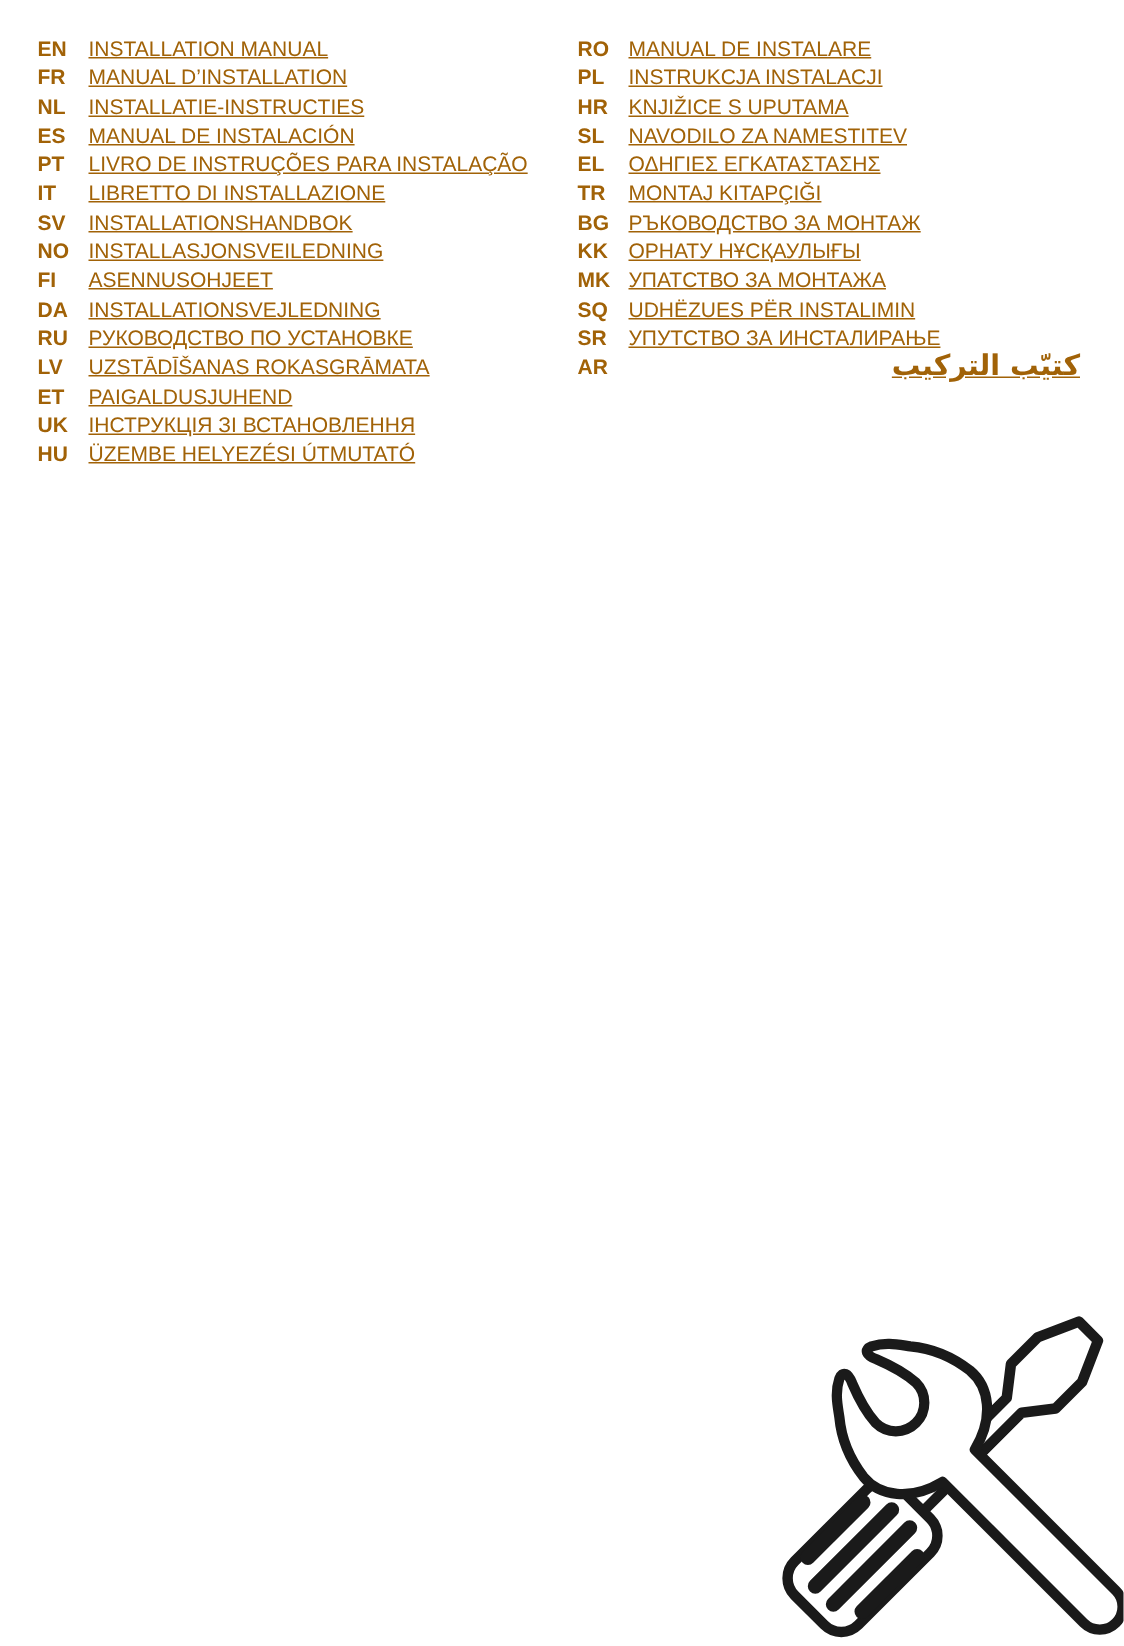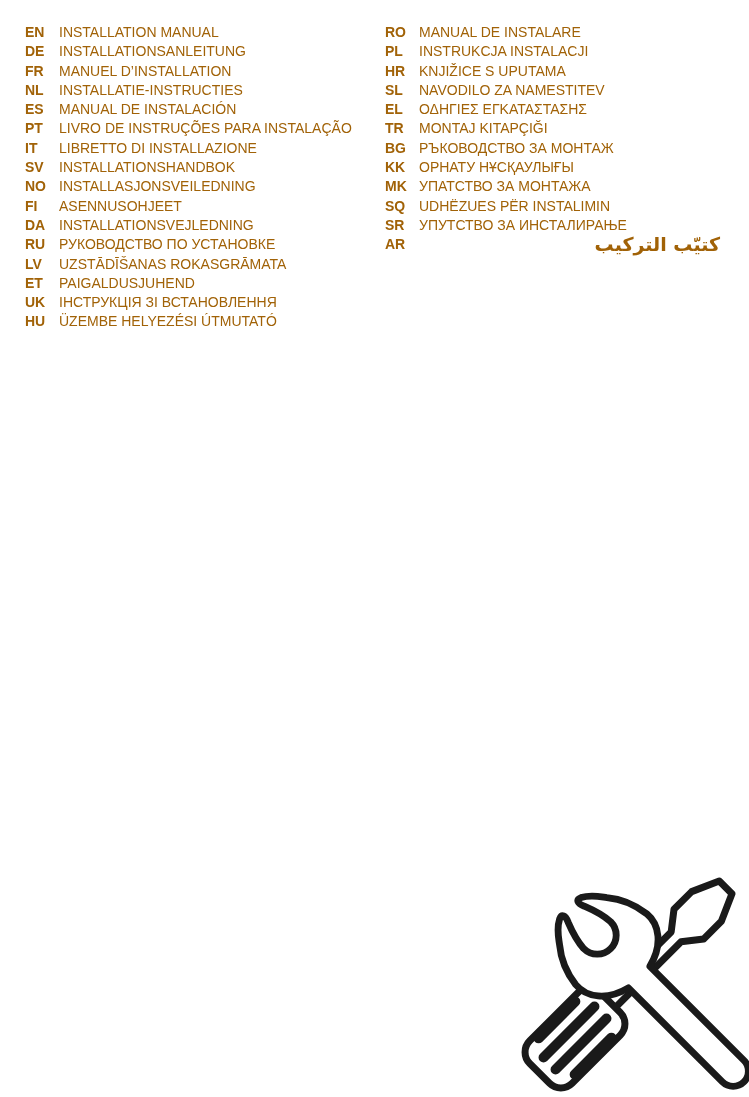--- a/index.html
+++ b/index.html
@@ -20,21 +20,21 @@
     height:19.3px;
     line-height:19.3px;
     font-size:14px;
     white-space:nowrap;
   }
   .lang-col .code {
     font-weight:bold;
     flex:0 0 34px;
     width:34px;
   }
-  .lang-col .title { font-weight:normal; }
+  .lang-col .title { font-weight:normal;text-decoration:underline; }
   .col-left  { left:25px; }
   .col-right { left:385px; width:335px; }
   .row.ar-row .title {
     margin-left:auto;
     direction:rtl;
     font-family:"DejaVu Sans", sans-serif;
     font-size:19px;
     font-weight:bold;
     line-height:19.3px;
   }
@@ -46,26 +46,22 @@
 </style>
 </head>
 <body>
 
 <div class="lang-col col-left">
   <div class="row">
       <span class="code">EN</span>
       <span class="title">INSTALLATION MANUAL</span>
     </div>
   <div class="row">
-      <span class="code">DE</span>
-      <span class="title">INSTALLATIONSANLEITUNG</span>
-    </div>
-  <div class="row">
       <span class="code">FR</span>
-      <span class="title">MANUEL D’INSTALLATION</span>
+      <span class="title">MANUAL D’INSTALLATION</span>
     </div>
   <div class="row">
       <span class="code">NL</span>
       <span class="title">INSTALLATIE-INSTRUCTIES</span>
     </div>
   <div class="row">
       <span class="code">ES</span>
       <span class="title">MANUAL DE INSTALACIÓN</span>
     </div>
   <div class="row">

